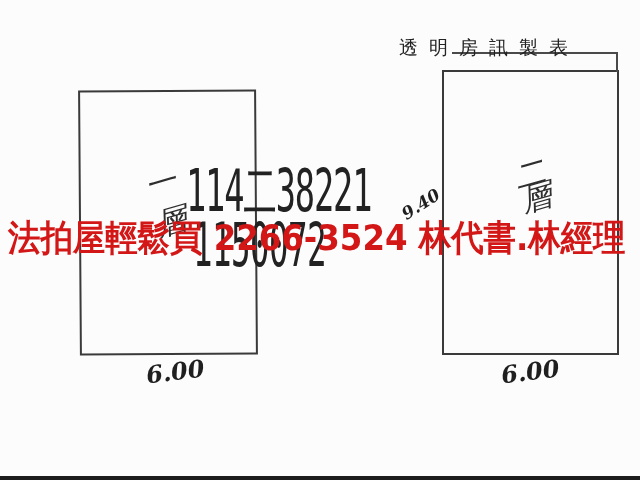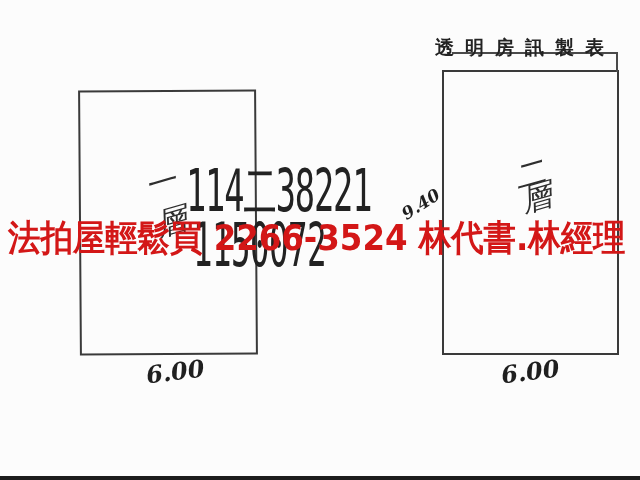--- a/index.html
+++ b/index.html
@@ -3,22 +3,22 @@
 <meta charset="utf-8">
 <style>
   html,body{margin:0;padding:0;}
   #canvas{
     position:relative;width:640px;height:480px;overflow:hidden;
     background:#fcfcfc;font-family:"DejaVu Sans",sans-serif;
   }
   
   .header-title{
     position:absolute;left:399px;top:35px;
-    font-family:"DejaVu Serif",serif;font-weight:700;
-    font-size:19px;letter-spacing:11px;color:#232323;white-space:nowrap;z-index:3;margin-left:36px;
+    font-family:"DejaVu Serif",serif;font-weight:400;
+    font-size:19px;letter-spacing:11px;color:#232323;white-space:nowrap;z-index:3;
   }
   .leader-h{position:absolute;left:452px;top:52px;width:166px;height:0;border-top:2px solid #4a4a4a;z-index:2;}
   .leader-v{position:absolute;left:616px;top:52px;width:0;height:20px;border-left:2px solid #4a4a4a;z-index:2;}
 
   
   .rect{position:absolute;border:2px solid #3a3a3a;background:transparent;z-index:1;}
   .rect-left{left:79px;top:90px;width:174px;height:261px;transform:rotate(-0.4deg);}
   .rect-right{left:442px;top:70px;width:173px;height:281px;}
 
   

